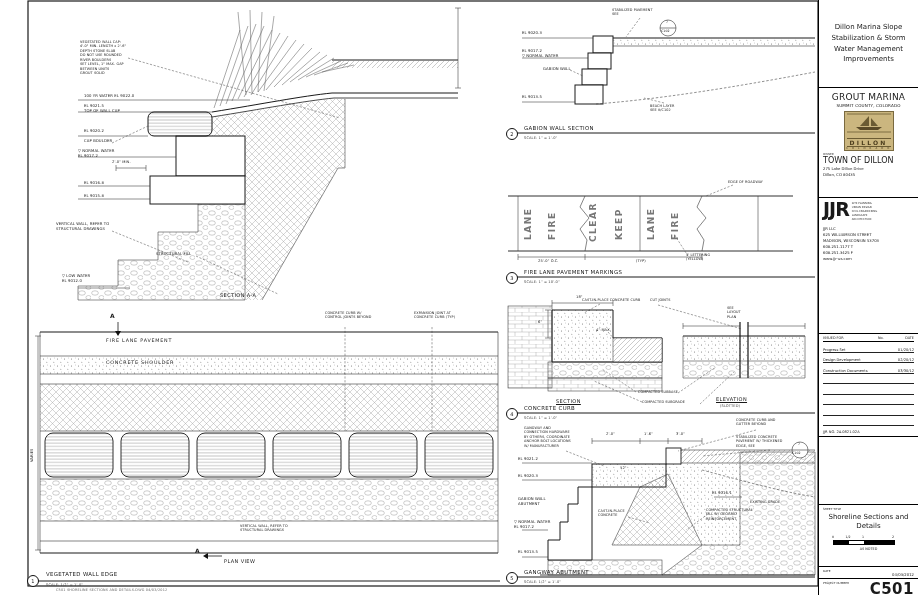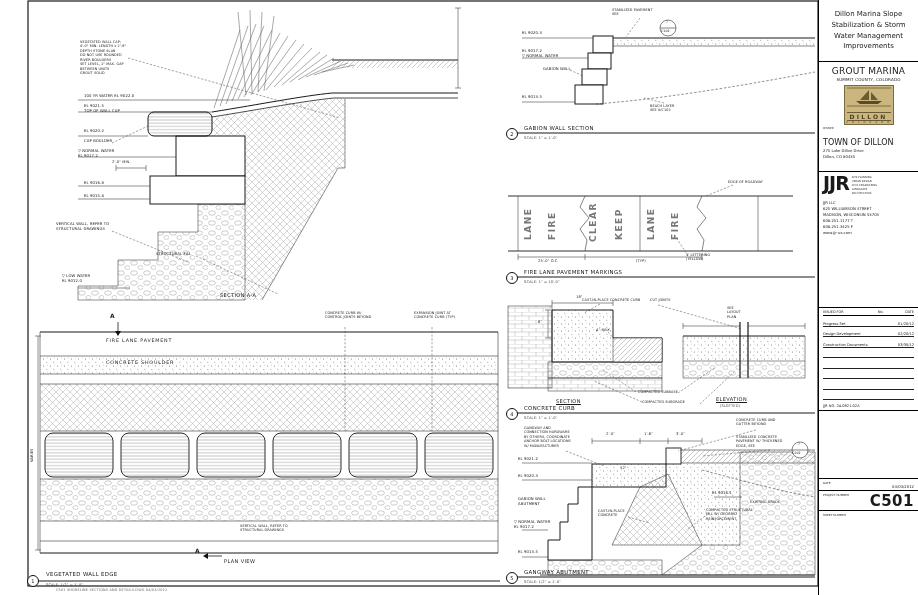--- a/index.html
+++ b/index.html
@@ -22,32 +22,32 @@
   .a-u{text-decoration:underline;}
   .a-rot{transform:rotate(-90deg);transform-origin:left top;}
   .a-word{font-size:9px;font-weight:bold;color:#777;letter-spacing:1.5px;
           transform:rotate(-90deg);transform-origin:left top;}
   .a-bubble{width:10px;height:10px;border:1px solid #111;border-radius:50%;background:#fff;
             display:flex;align-items:center;justify-content:center;font-size:5px;line-height:1;}
   
   .tb{position:absolute;left:818px;top:0;width:100px;height:595px;background:#fff;z-index:3;
       border-left:1.6px solid #000;box-sizing:border-box;}
   .tb-cell{border-bottom:1px solid #000;box-sizing:border-box;padding:2px 4px;position:relative;overflow:hidden;}
-  .tb-proj{height:62px;display:flex;align-items:center;justify-content:center;text-align:center;
+  .tb-proj{height:88px;display:flex;align-items:center;justify-content:center;text-align:center;
            font-size:7px;line-height:1.55;white-space:pre-line;}
   .tb-client{height:110px;text-align:center;}
   .tb-marina{font-size:9px;letter-spacing:.2px;margin-top:2px;}
   .tb-marina-sub{font-size:4.1px;letter-spacing:.15px;margin-top:1px;}
   .dillon-logo{width:50px;height:40px;background:#cbb67f;border:.8px solid #7a6a40;margin:3px auto 1px;
                box-sizing:border-box;text-align:center;}
   .dl-name{font-size:6px;letter-spacing:2.2px;color:#4c3d1d;font-weight:bold;
            border-top:.6px solid #6b5b33;border-bottom:.6px solid #6b5b33;margin:0 2px;}
   .dl-sub{font-size:2.6px;letter-spacing:1.6px;color:#4c3d1d;}
   .tb-owner-label{font-size:2.8px;color:#333;text-align:left;margin-top:1px;}
-  .tb-town{font-size:8px;margin-top:8px;text-align:left;}
+  .tb-town{font-size:8px;margin-top:0;text-align:left;}
   .tb-addr{font-size:3.8px;margin-top:1px;text-align:left;}
   .tb-firm{height:136px;}
   .firm-row{display:flex;gap:3px;align-items:flex-start;}
   .jjr{font-size:19px;font-weight:bold;letter-spacing:-1px;line-height:1;}
   .taglines{font-size:2.6px;color:#333;line-height:1.5;margin-top:2px;}
   .fa{font-size:3.8px;line-height:1.55;margin-top:5px;}
   .tb-issued{height:103px;}
   .iss-head{display:flex;font-size:3.4px;border-bottom:.8px solid #000;padding-bottom:1px;}
   .iss-head span:nth-child(1){flex:1;} .iss-head span:nth-child(2){width:12px;}
   .iss-head span:nth-child(3){width:24px;text-align:right;}
@@ -424,20 +424,37 @@
             <span></span>
             <span></span>
             <span></span>
           </div>
         </div>
     <div class="jjr-no">JJR NO. 24-0821.02A</div>
   </div>
 
   <div class="tb-cell tb-seal"></div>
 
+  <div class="tb-cell tb-sheettitle">
+    <div class="tb-lab">SHEET TITLE</div>
+    <div class="tb-st">Shoreline Sections and
+Details</div>
+    <div class="scalebar" id="scalebar">
+          <span class="sb-tick" style="left: 0px;">0</span>
+          <span class="sb-tick" style="left: 15px;">1/2</span>
+          <span class="sb-tick" style="left: 30px;">1</span>
+          <span class="sb-tick" style="left: 60px;">2</span>
+          <div class="sb-bar">
+            <div class="sb-seg" style="width: 15px; background: rgb(0, 0, 0);"></div>
+            <div class="sb-seg" style="width: 15px; background: rgb(255, 255, 255);"></div>
+            <div class="sb-seg" style="width: 30px; background: rgb(0, 0, 0);"></div>
+          </div>
+        </div>
+    <div class="tb-asnoted">AS NOTED</div>
+  </div>
 
   <div class="tb-cell tb-date">
     <div class="tb-lab">DATE</div>
     <div class="tb-dateval">04/03/2012</div>
   </div>
 
   <div class="tb-cell tb-num">
     <div class="tb-lab">PROJECT NUMBER</div>
     <div class="tb-c501">C501</div>
   </div>

